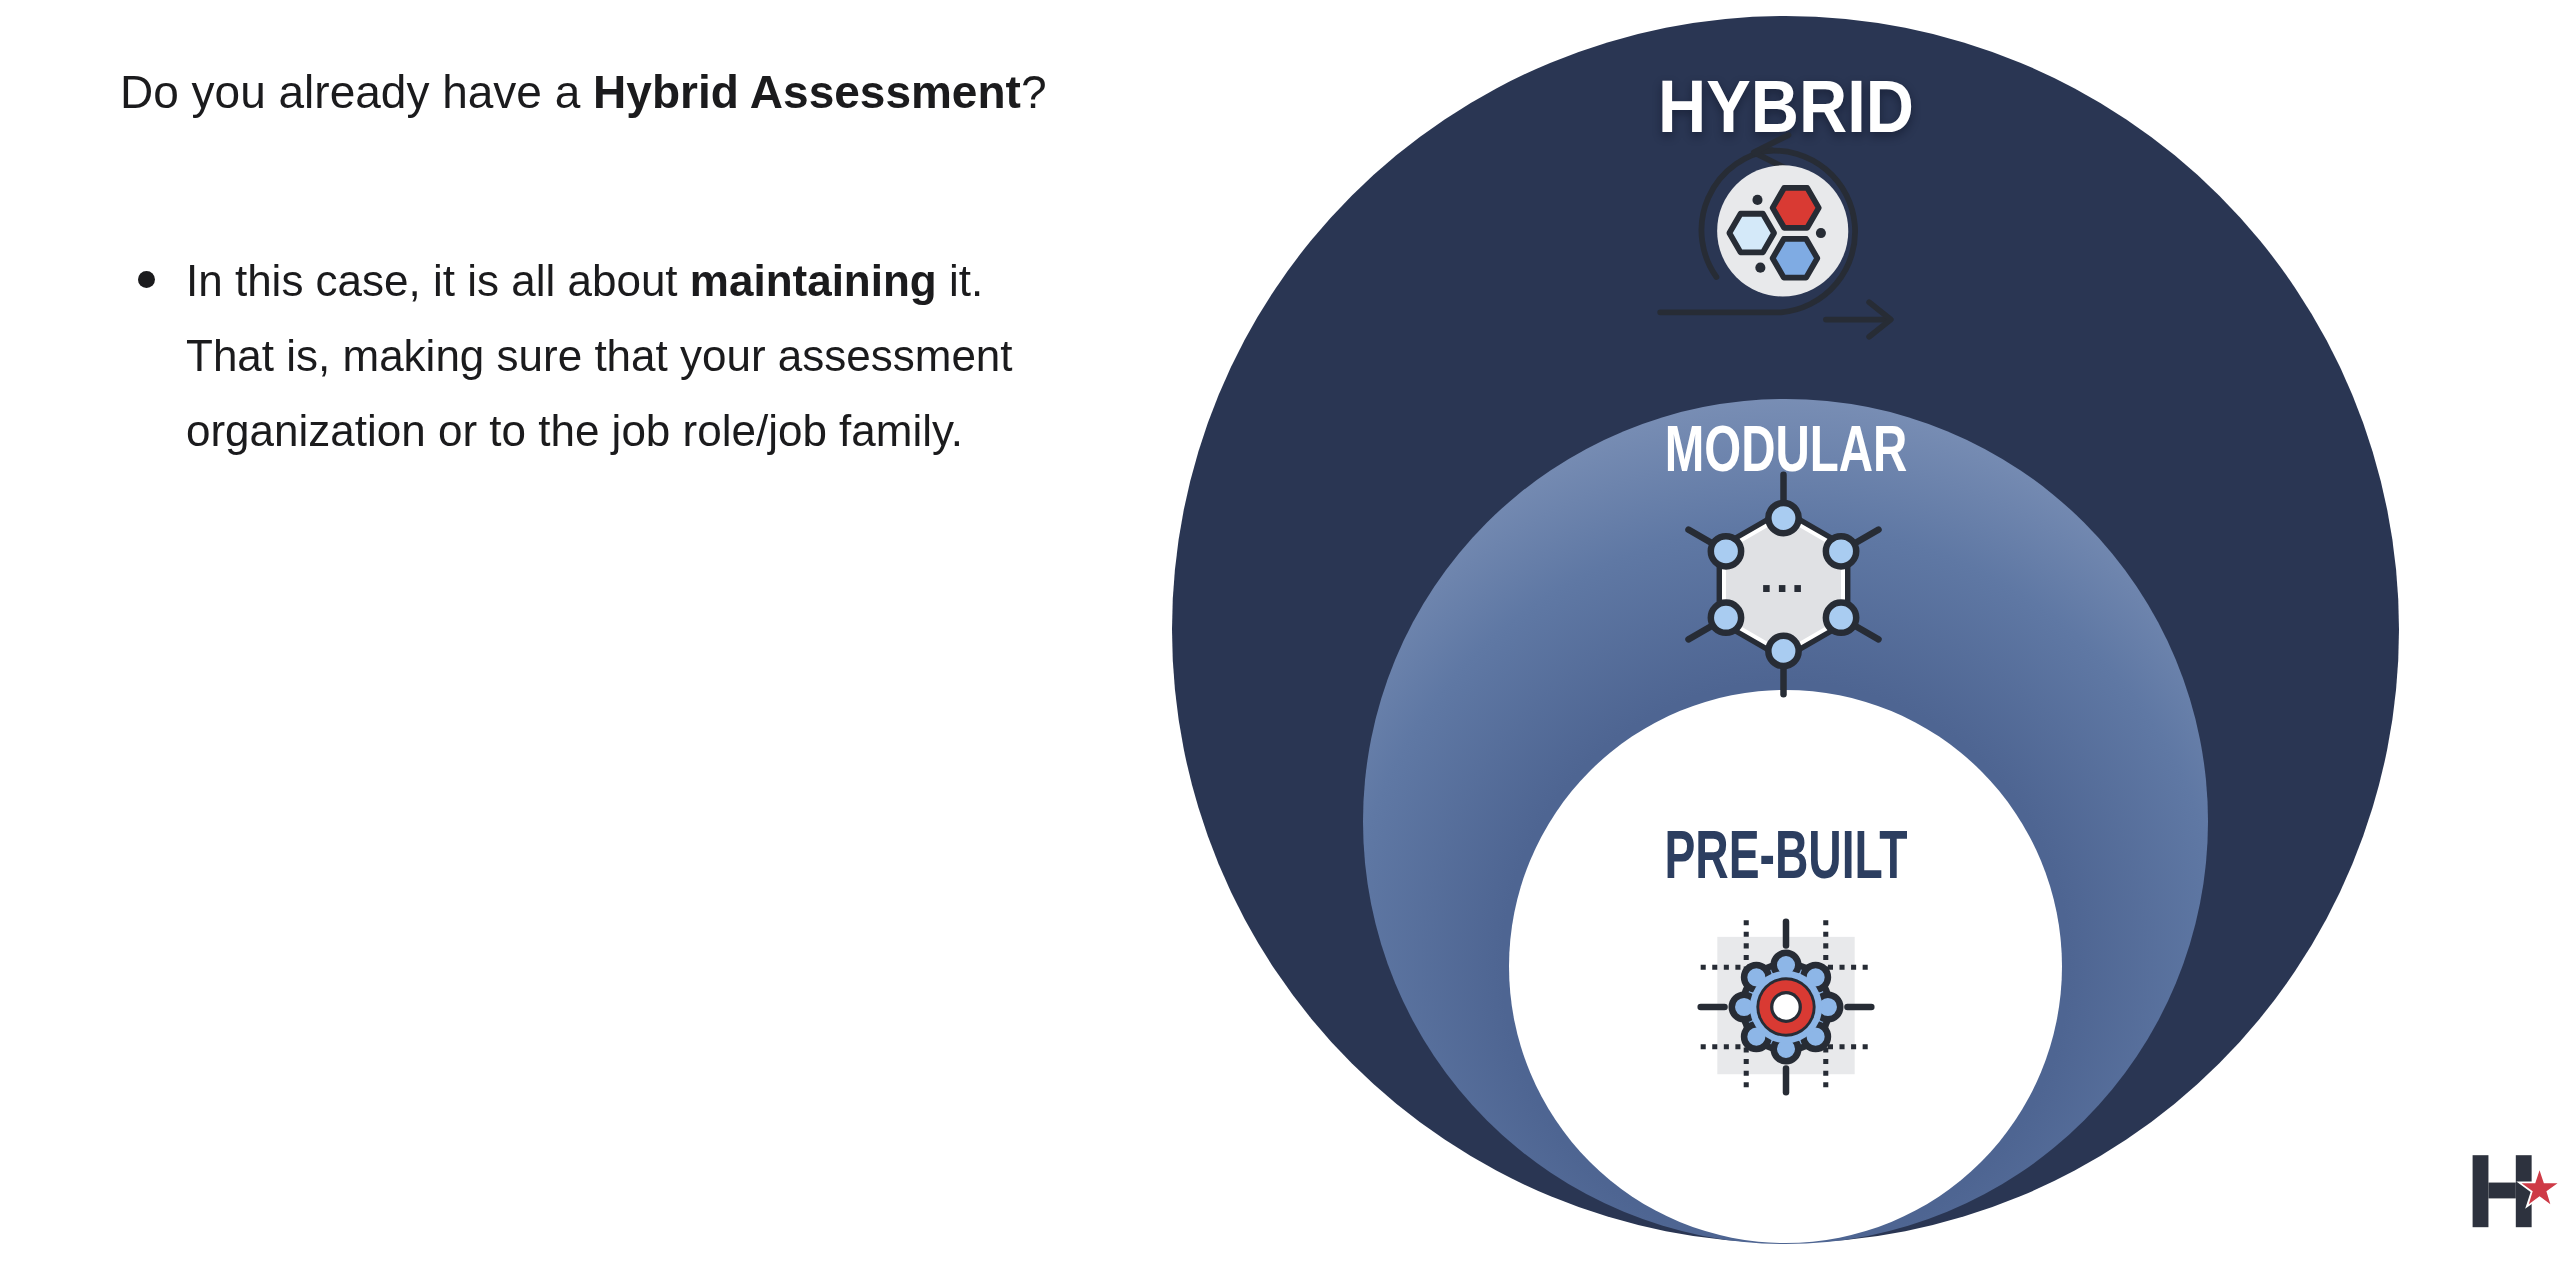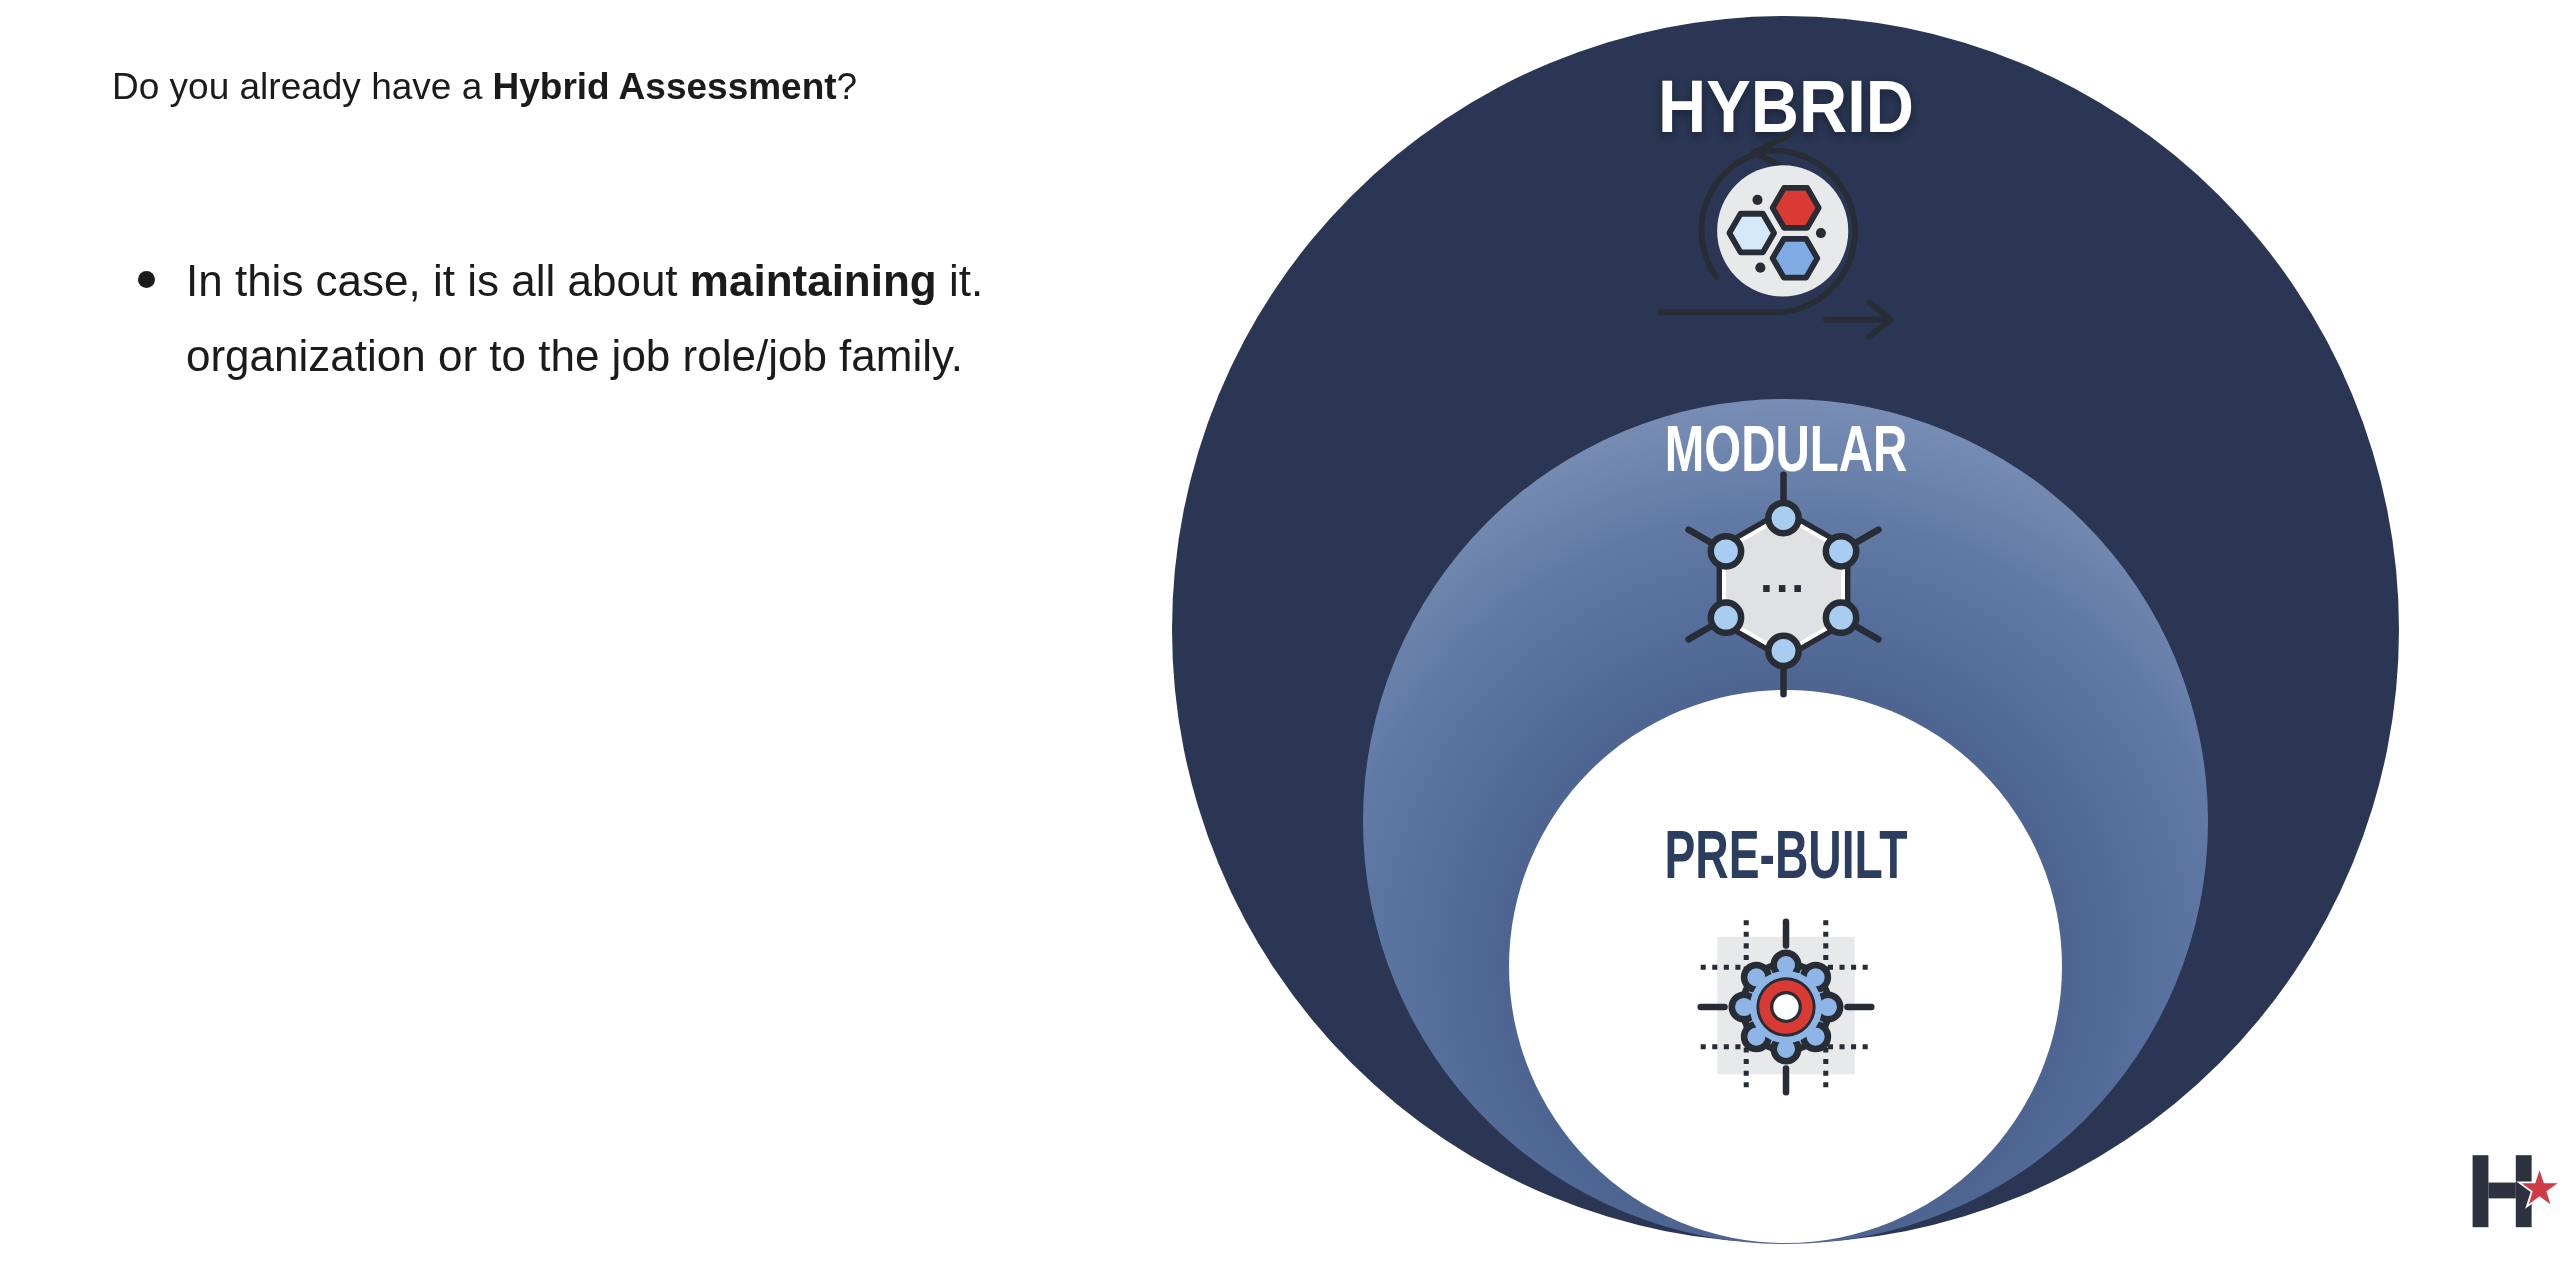--- a/index.html
+++ b/index.html
@@ -3,22 +3,22 @@
 <meta charset="utf-8">
 <style>
   html,body{margin:0;padding:0;}
   body{
     width:2576px;height:1262px;position:relative;overflow:hidden;
     background:#ffffff;
     font-family:"Liberation Sans",sans-serif;
   }
   
   .copy-title{
-    position:absolute;left:112px;top:65px;
-    font-size:37px;line-height:1.2;color:var(--text_dark);
+    position:absolute;left:120px;top:65px;
+    font-size:46px;line-height:1.2;color:var(--text_dark);
     white-space:nowrap;
   }
   .copy-title b{font-weight:bold;}
   .bullet-dot{
     position:absolute;left:138px;top:271px;width:17.3px;height:17.3px;
     border-radius:50%;background:var(--text_dark);
   }
   .bullet-text{
     position:absolute;left:186px;top:243px;
     font-size:44px;line-height:75px;color:var(--text_dark);
@@ -58,20 +58,21 @@
 </style>
 </head>
 <body>
 
 <div class="copy-title"><span>Do you already have a </span><b>Hybrid Assessment</b><span>?</span></div>
 
 <div class="bullet-dot"></div>
 
 <div class="bullet-text">
   <div><span>In this case, it is all about </span><b>maintaining</b><span> it.</span></div>
+  <div>That is, making sure that your assessment</div>
   <div>organization or to the job role/job family.</div>
 </div>
 
 <div>
   <div class="ring ring-hybrid"></div>
   <div class="ring ring-modular"></div>
   <div class="ring ring-prebuilt"></div>
 
   <div class="ring-label label-hybrid">HYBRID</div>
   <div class="ring-label label-modular">MODULAR</div>

